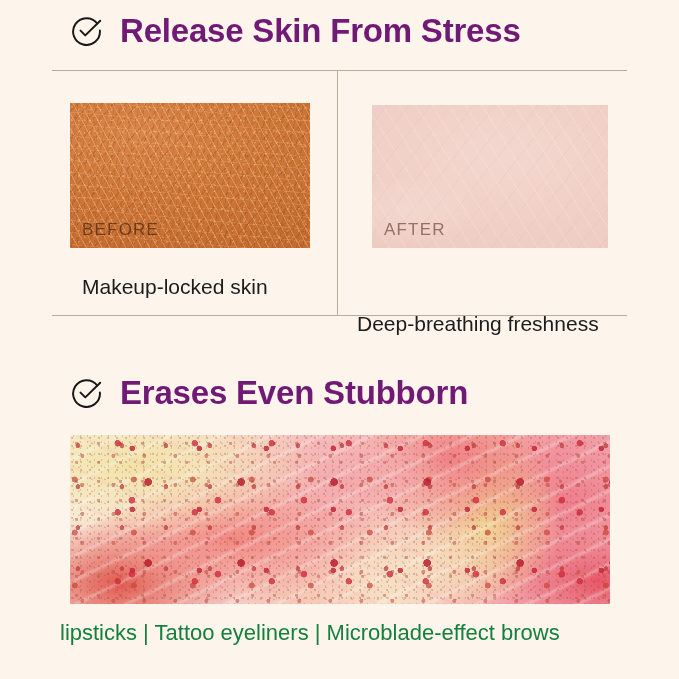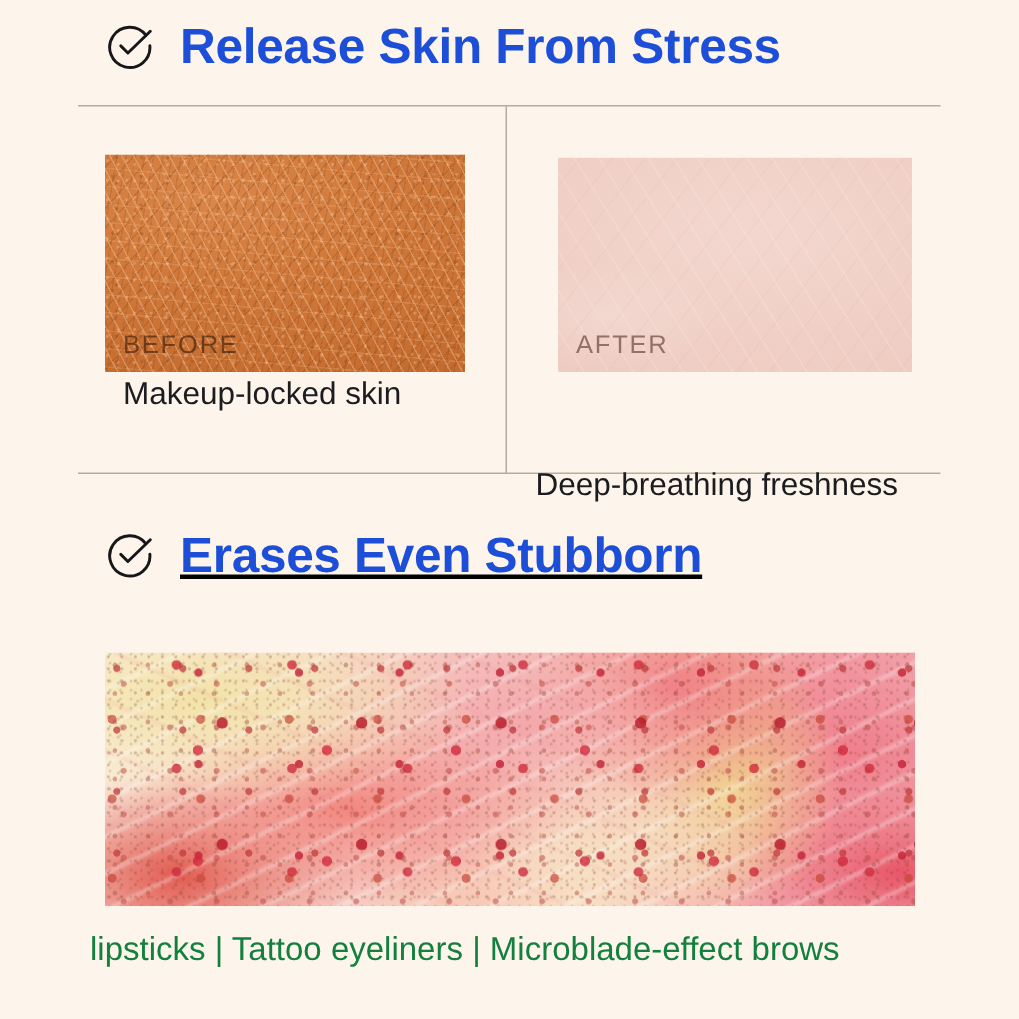--- a/index.html
+++ b/index.html
@@ -21,33 +21,33 @@
   }
 
   
   .heading-row {
     position: absolute;
     display: flex;
     align-items: center;
     gap: 17px;
   }
   #heading-1 { left: 70px; top: 14px; }
-  #heading-2 { left: 70px; top: 353px; text-decoration: underline; }
+  #heading-2 { left: 70px; top: 376px; }
 
   .check-icon {
     width: 33px;
     height: 33px;
     flex: 0 0 33px;
     display: block;
   }
   .heading-text {
     font-family: "Liberation Sans", sans-serif;
     font-size: 33px;
     font-weight: 700;
-    color: #1d4ed8;
+    color: #701a75;
     letter-spacing: -0.2px;
     white-space: nowrap;
     line-height: 1;
   }
 
   
   .rule-h {
     position: absolute;
     height: 1px;
     background: #b9ac9c;
@@ -129,21 +129,21 @@
 
   
   .caption {
     position: absolute;
     font-family: "Liberation Sans", sans-serif;
     font-size: 21px;
     color: #1c1c1f;
     line-height: 1;
     white-space: nowrap;
   }
-  #caption-before { left: 82px;  top: 252px; }
+  #caption-before { left: 82px;  top: 276px; }
   #caption-after  { left: 357px; top: 268px; margin-top: 45px; }
 
   
   #marble {
     position: absolute;
     left: 70px; top: 435px; width: 540px; height: 169px;
     overflow: hidden;
   }
   .marble-base {
     position: absolute; inset: 0;

